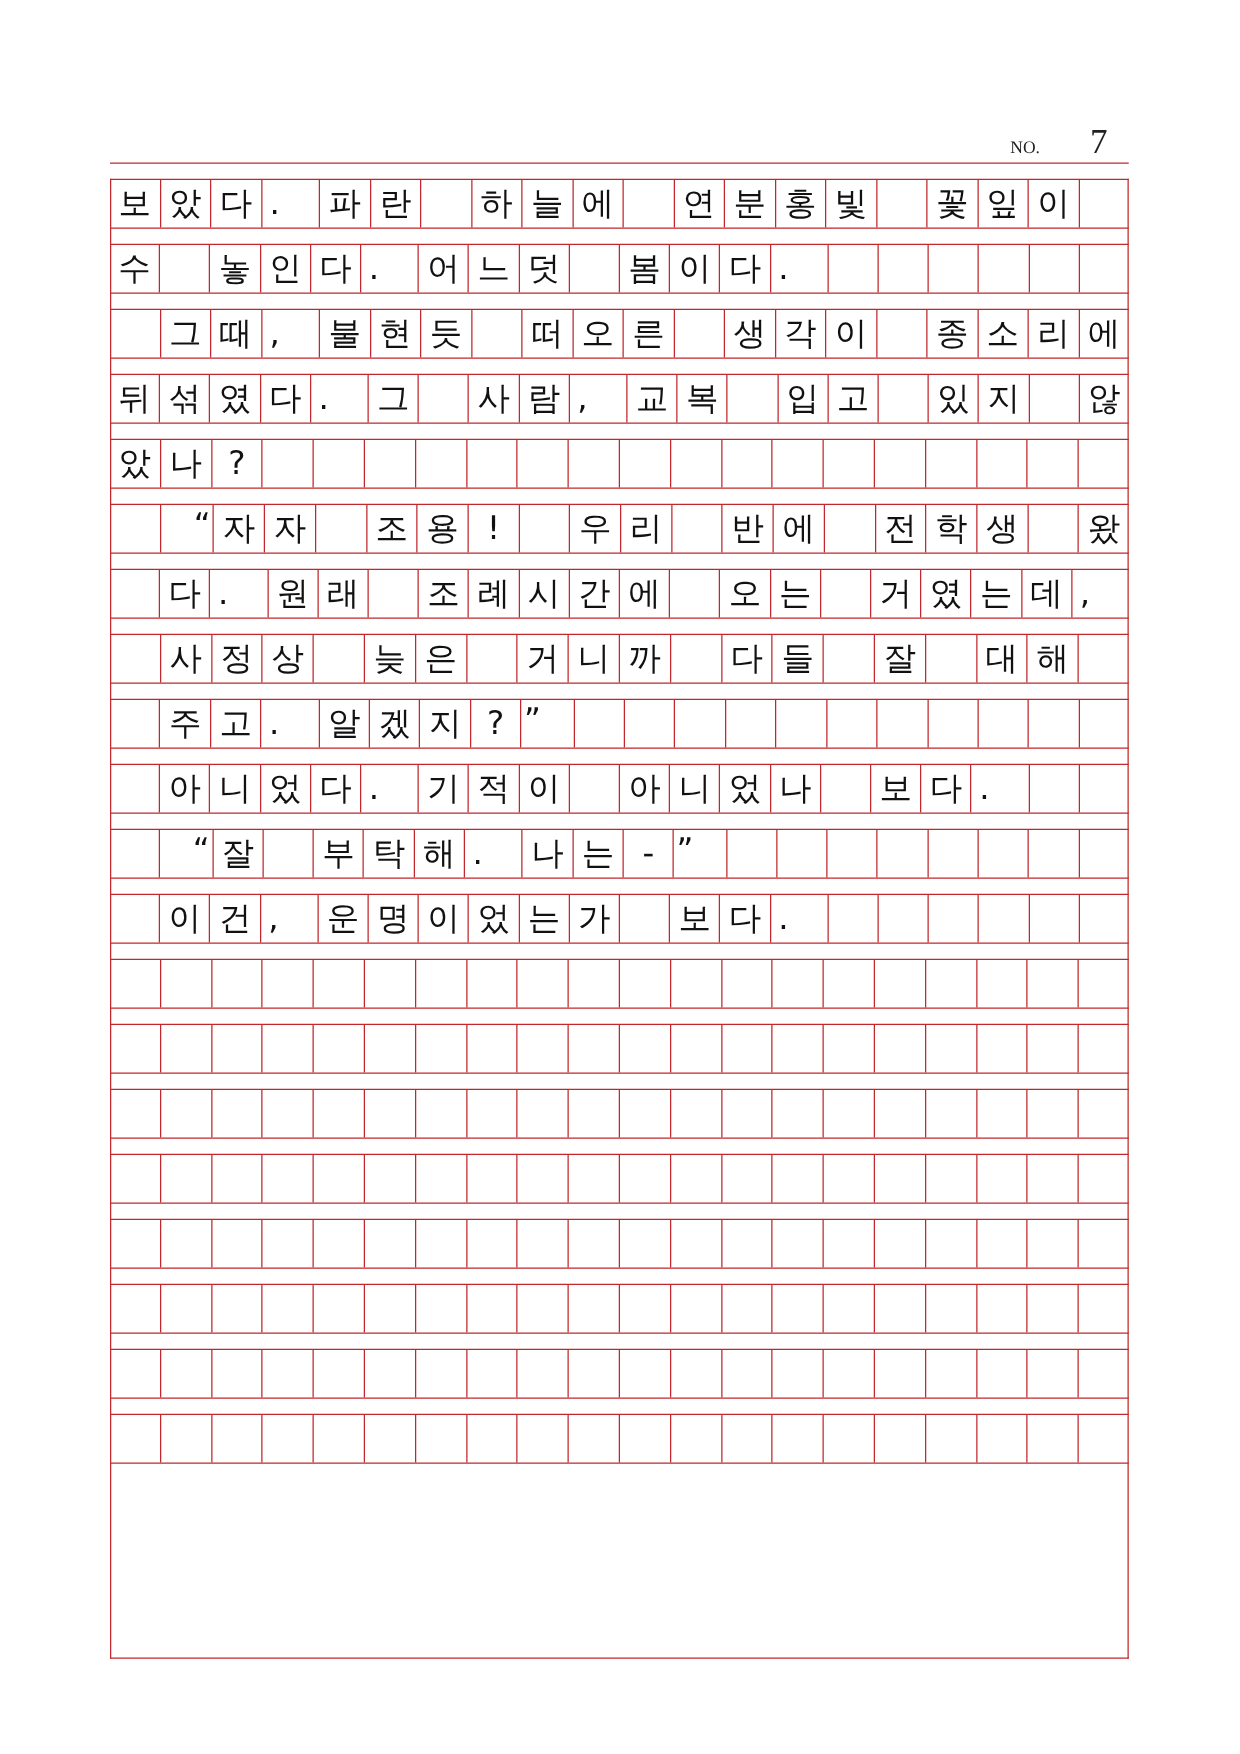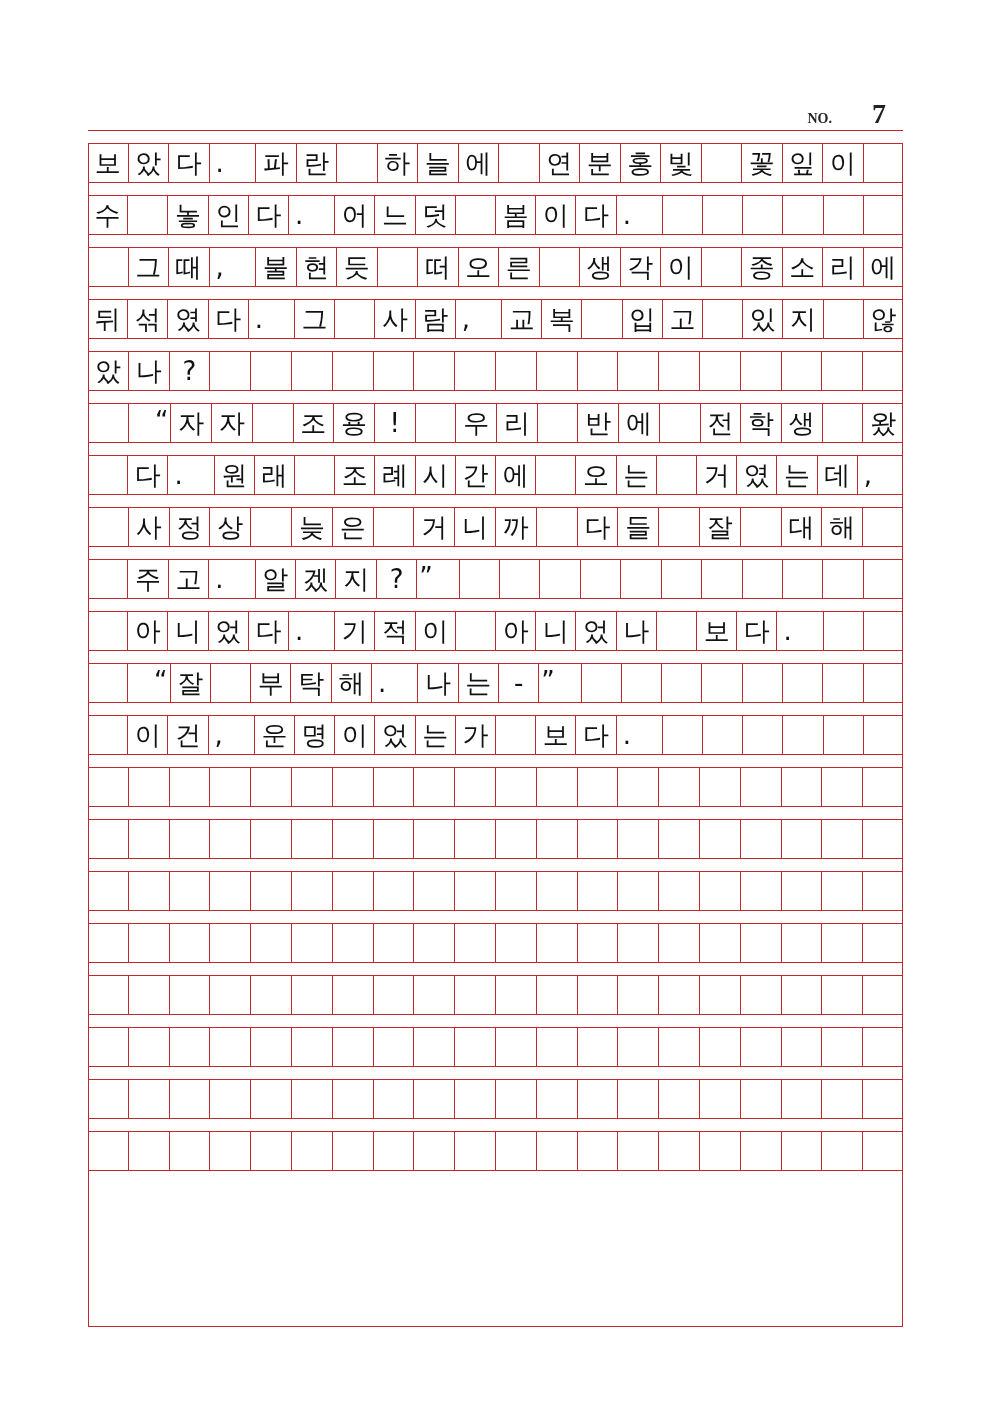--- a/index.html
+++ b/index.html
@@ -1,17 +1,17 @@
 <!DOCTYPE html>
 <html><head>
 <meta charset="utf-8">
 <style>
   html, body { margin: 0; padding: 0; background: #ffffff; }
   body { width: 992px; height: 1403px; position: relative; overflow: hidden; font-family: "DejaVu Sans", sans-serif; }
-  .page-no { position: absolute; top: 98px; right: 106px; display: flex; align-items: baseline; color: #222; font-weight: bold; }
+  .page-no { position: absolute; top: 98px; right: 106px; display: flex; align-items: baseline; color: #222; }
   .no-label { font-family: "Liberation Serif", serif; font-size: 14px; margin-right: 40px; }
   .no-value { font-family: "Liberation Serif", serif; font-size: 28px; }
   .top-rule { position: absolute; left: 88px; top: 130px; width: 815px; height: 0; border-top: 1.5px solid #c0282d; }
   .frame { position: absolute; left: 88px; top: 143px; width: 813px; height: 1183px; border: 1.5px solid #c0282d; border-top: none; }
   .grid { position: absolute; left: 88px; top: 143px; width: 815px; }
   .row { position: absolute; left: 0; width: 815px; height: 40px; display: flex; border-top: 1.5px solid #c0282d; border-bottom: 1.5px solid #c0282d; box-sizing: border-box; }
   .cell { flex: 1 1 0; height: 100%; border-left: 1px solid #c0282d; box-sizing: border-box; display: flex; align-items: center; justify-content: center; font-size: 26px; color: #111; line-height: 1; }
   .cell:first-child { border-left: none; }
   .cell.punct { justify-content: flex-start; padding-left: 6px; align-items: flex-end; padding-bottom: 6px; }
   .cell.quote-open { justify-content: flex-end; padding-right: 2px; align-items: flex-start; padding-top: 4px; }

